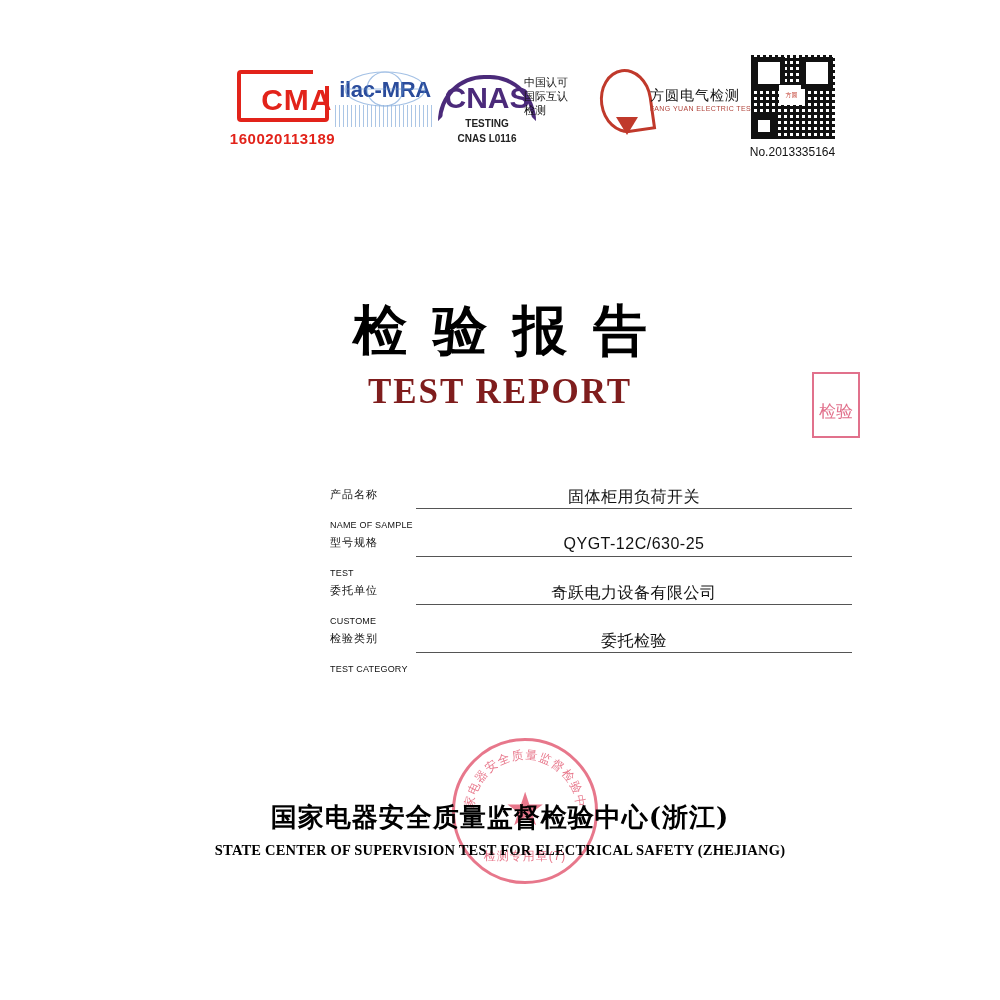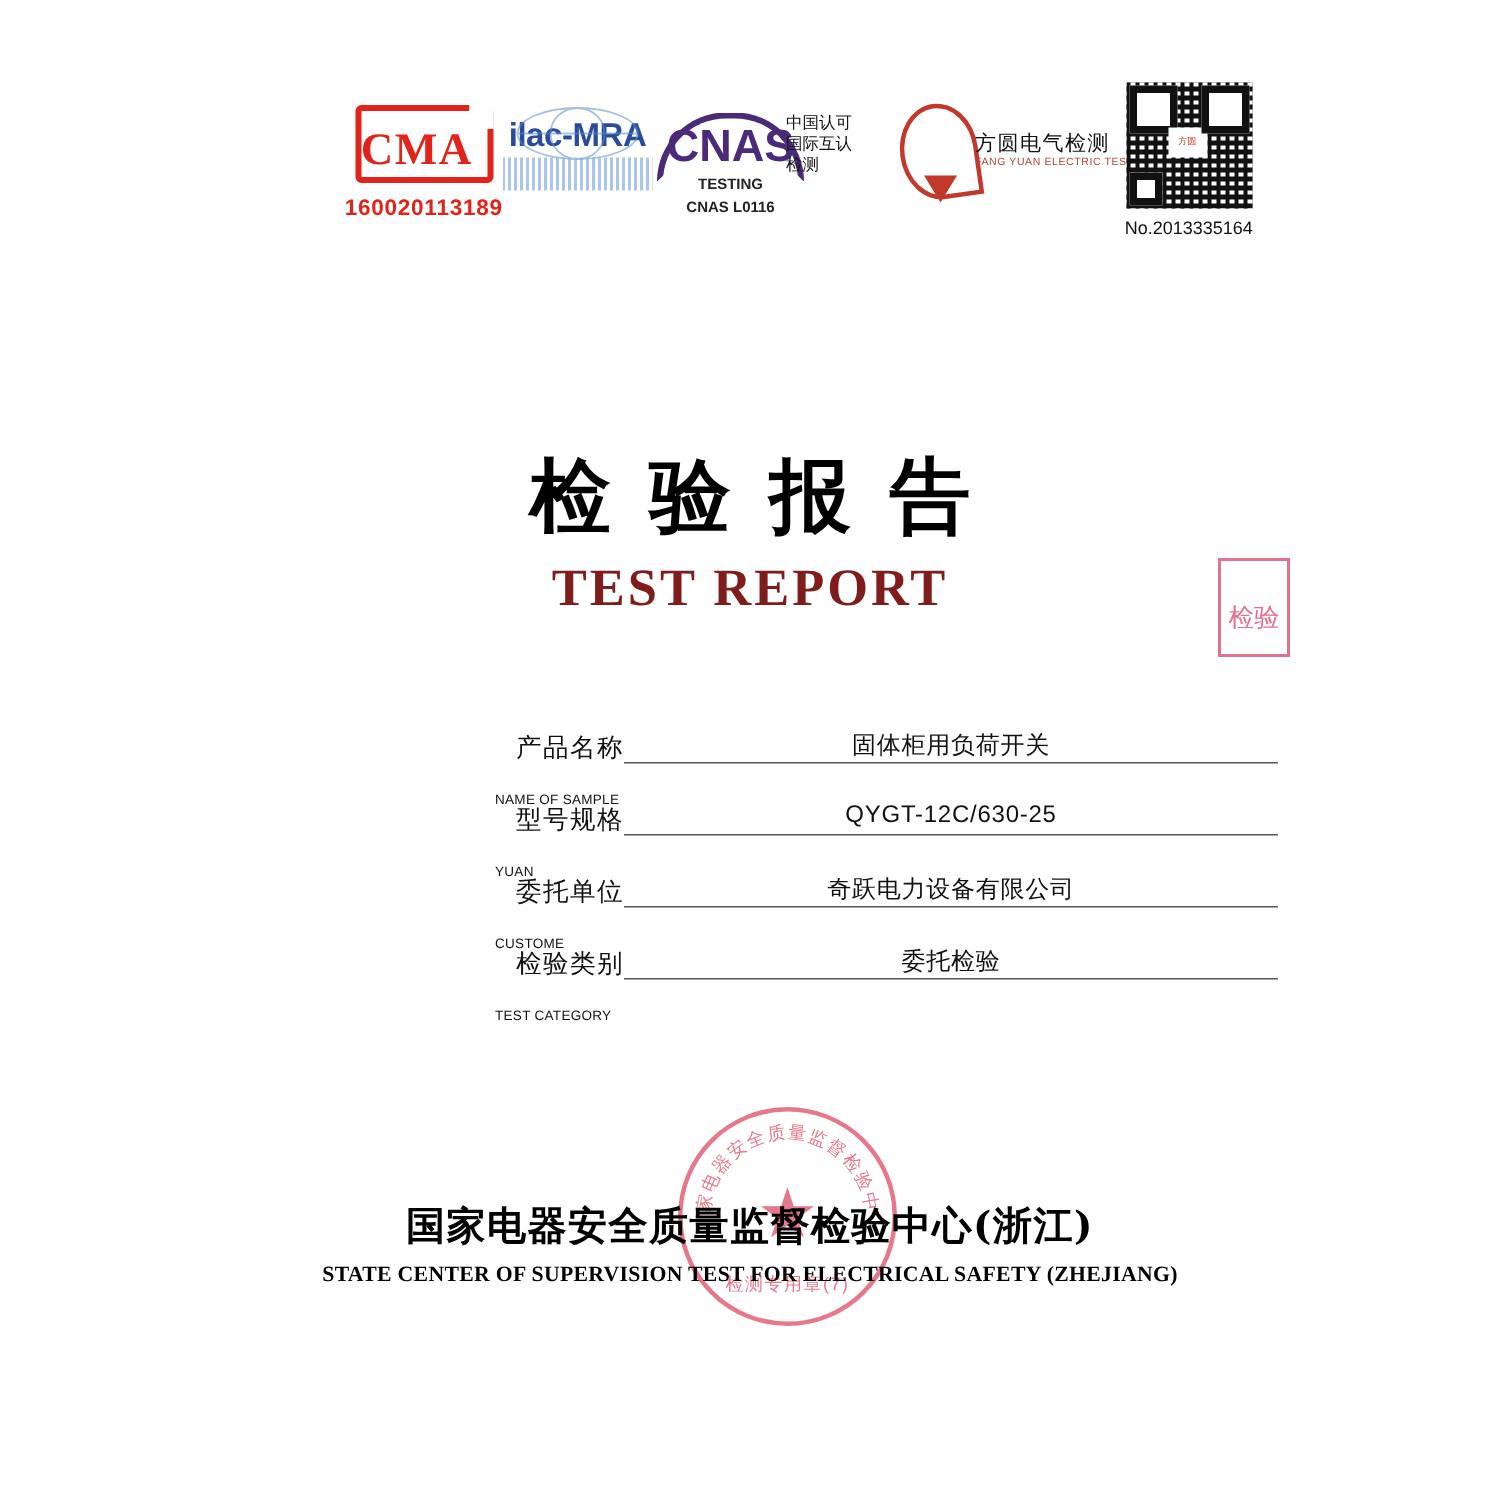--- a/index.html
+++ b/index.html
@@ -49,22 +49,22 @@
     top: -4px;
     border-top: 16px solid #ffffff;
     border-left: 16px solid #ffffff;
     width: 0; height: 0;
   }
   .cma-text {
     position: absolute;
     left: 0; top: 0;
     width: 92px; height: 52px;
     line-height: 52px;
-    text-align: left;
-    font-family: Liberation Serif, serif;
+    text-align: right;
+    font-family: Liberation Sans, sans-serif;
     font-weight: bold;
     font-size: 30px;
     color: #e2231a;
     letter-spacing: 1px;
   }
   .cma-num {
     margin-top: 8px;
     font-family: "Liberation Sans", sans-serif;
     font-size: 15px;
     font-weight: bold;
@@ -309,25 +309,24 @@
     position: relative;
     height: 48px;
   }
   .field-label {
     position: absolute;
     left: 0;
     top: 0;
     width: 86px;
   }
   .field-label-cn {
-    font-size: 17px;
+    font-size: 11px;
     color: #111;
     letter-spacing: 1px;
     white-space: nowrap;
-    text-align: right;
   }
   .field-label-en {
     font-size: 9px;
     color: #111;
     letter-spacing: 0.2px;
     margin-top: 18px;
     white-space: nowrap;
     font-family: "Liberation Sans", sans-serif;
   }
   .field-line {
@@ -481,21 +480,21 @@
       <div class="field-label-cn">产品名称</div>
       <div class="field-label-en">NAME OF SAMPLE</div>
     </div>
     <div class="field-value">固体柜用负荷开关</div>
     <div class="field-line"></div>
   </div>
 
   <div class="field-row">
     <div class="field-label">
       <div class="field-label-cn">型号规格</div>
-      <div class="field-label-en">YUAN</div>
+      <div class="field-label-en">TEST</div>
     </div>
     <div class="field-value">QYGT-12C/630-25</div>
     <div class="field-line"></div>
   </div>
 
   <div class="field-row">
     <div class="field-label">
       <div class="field-label-cn">委托单位</div>
       <div class="field-label-en">CUSTOME</div>
     </div>

